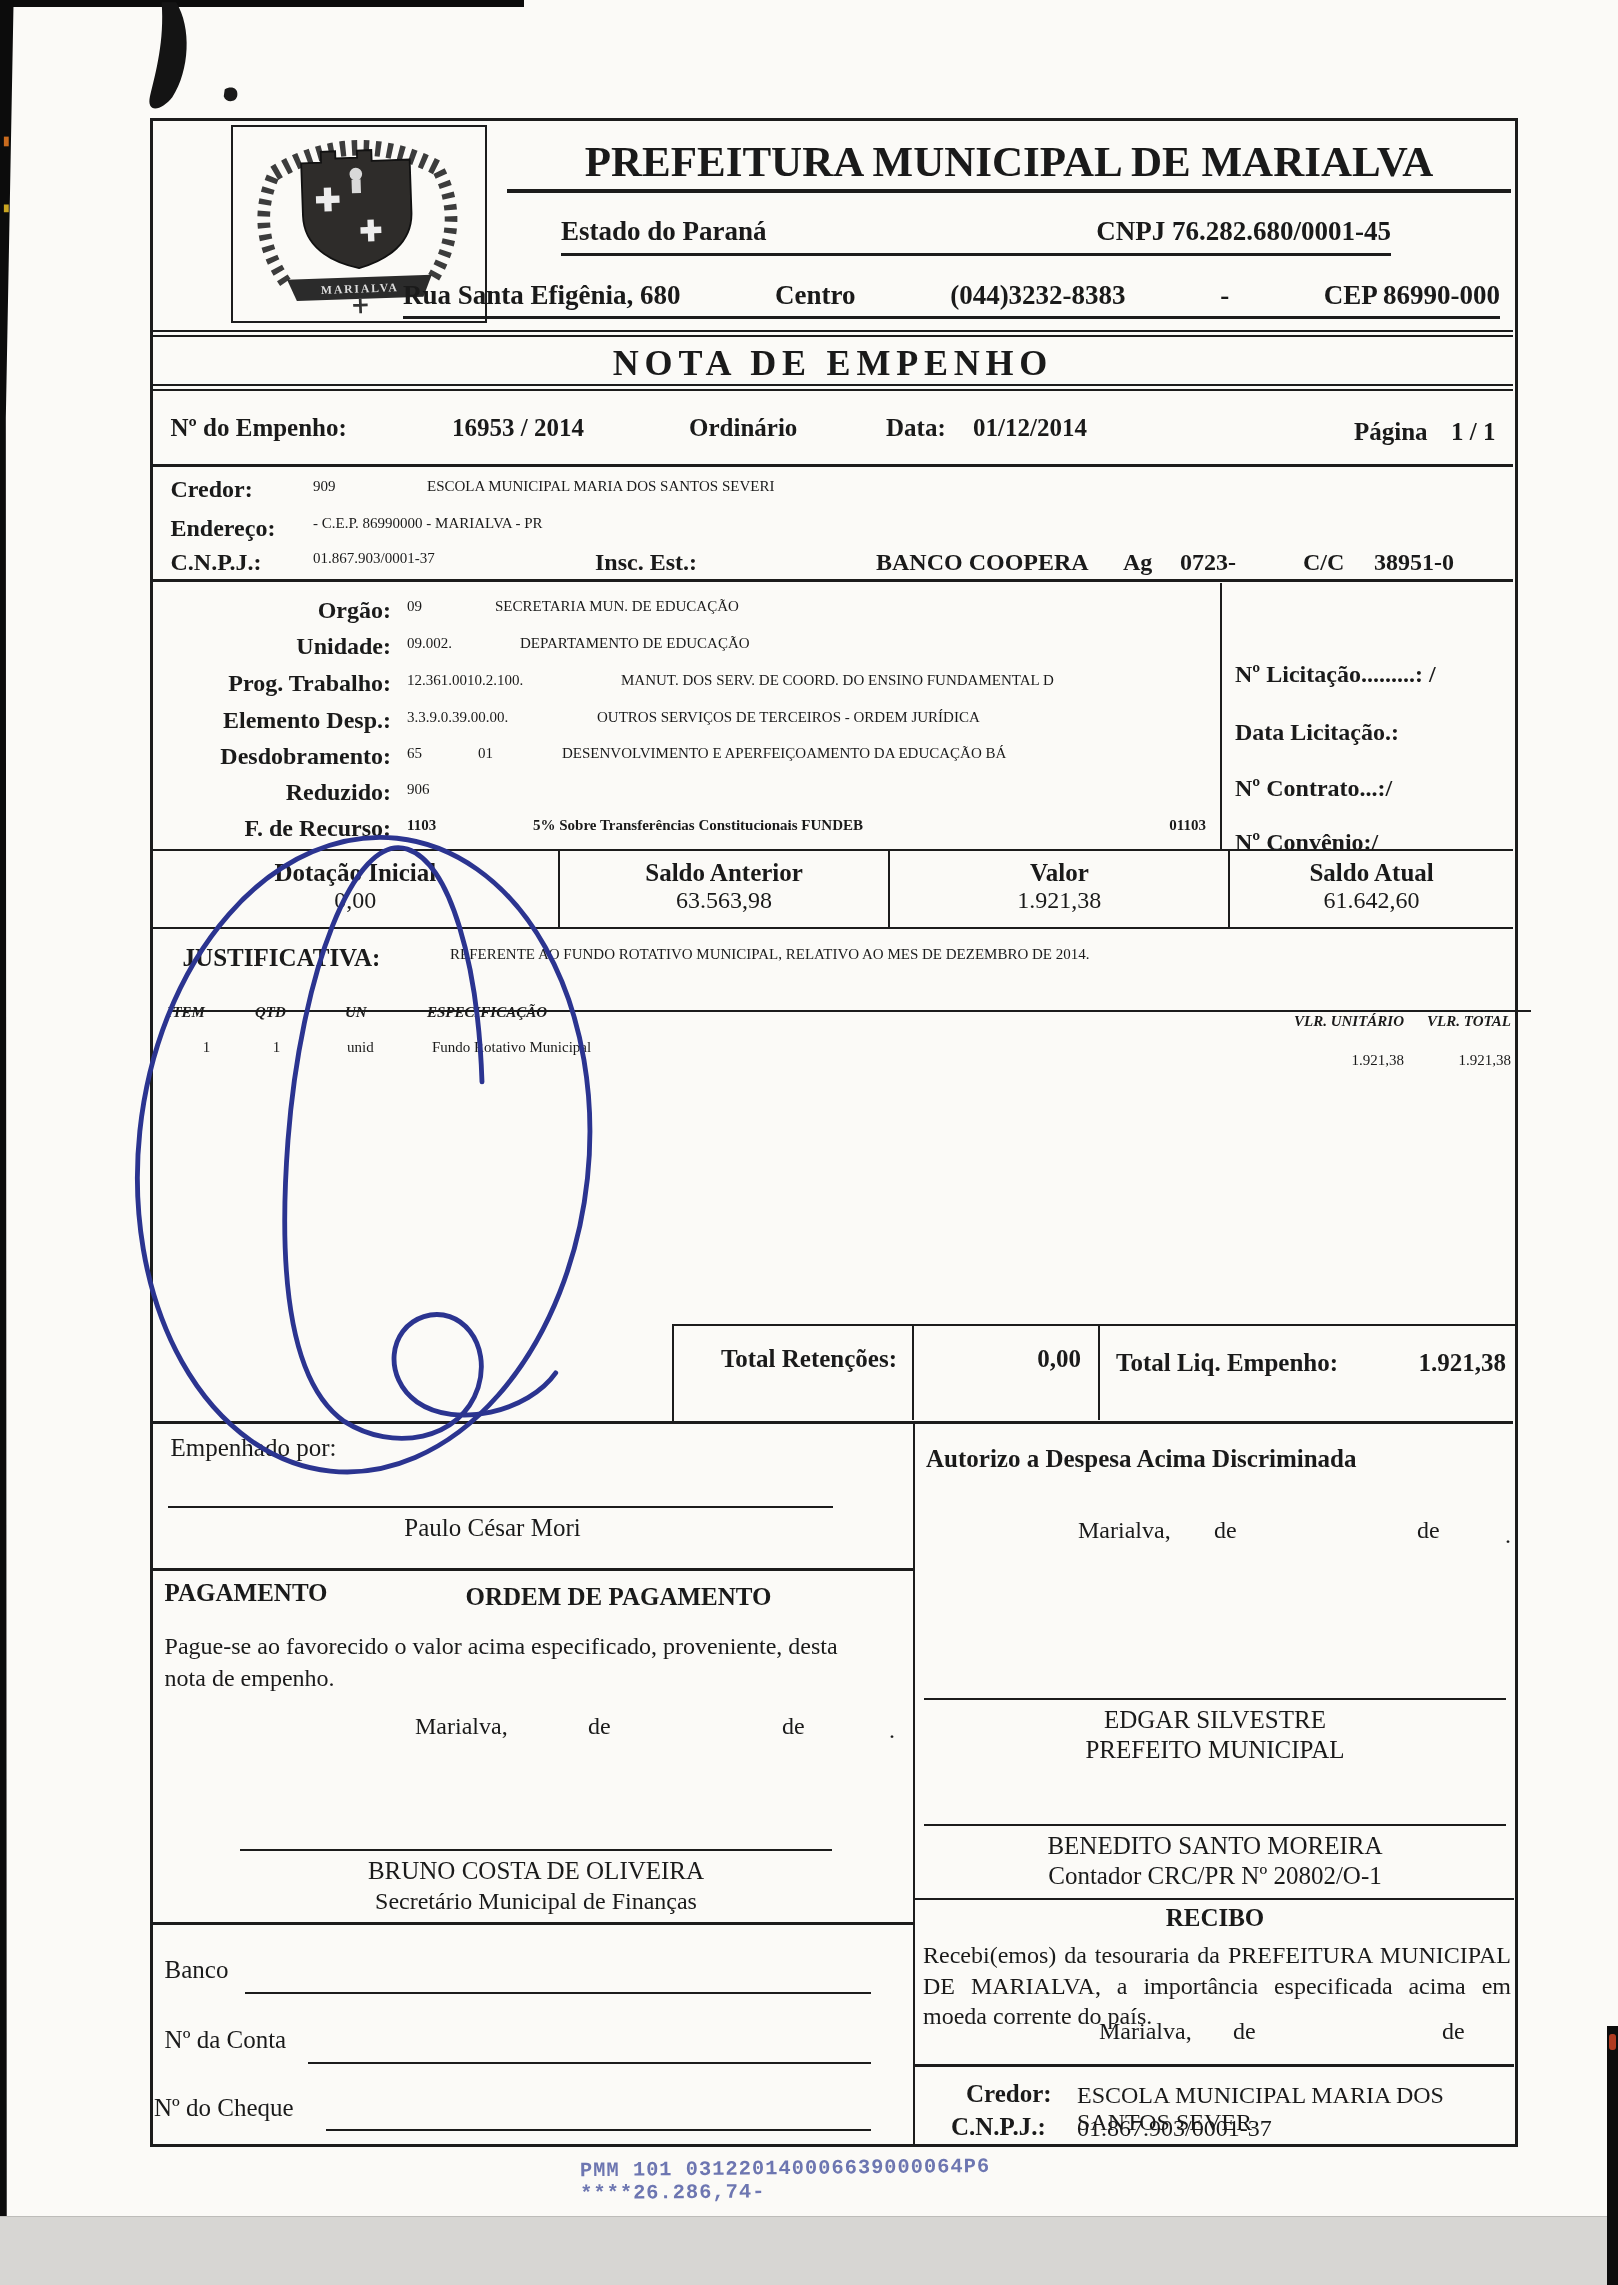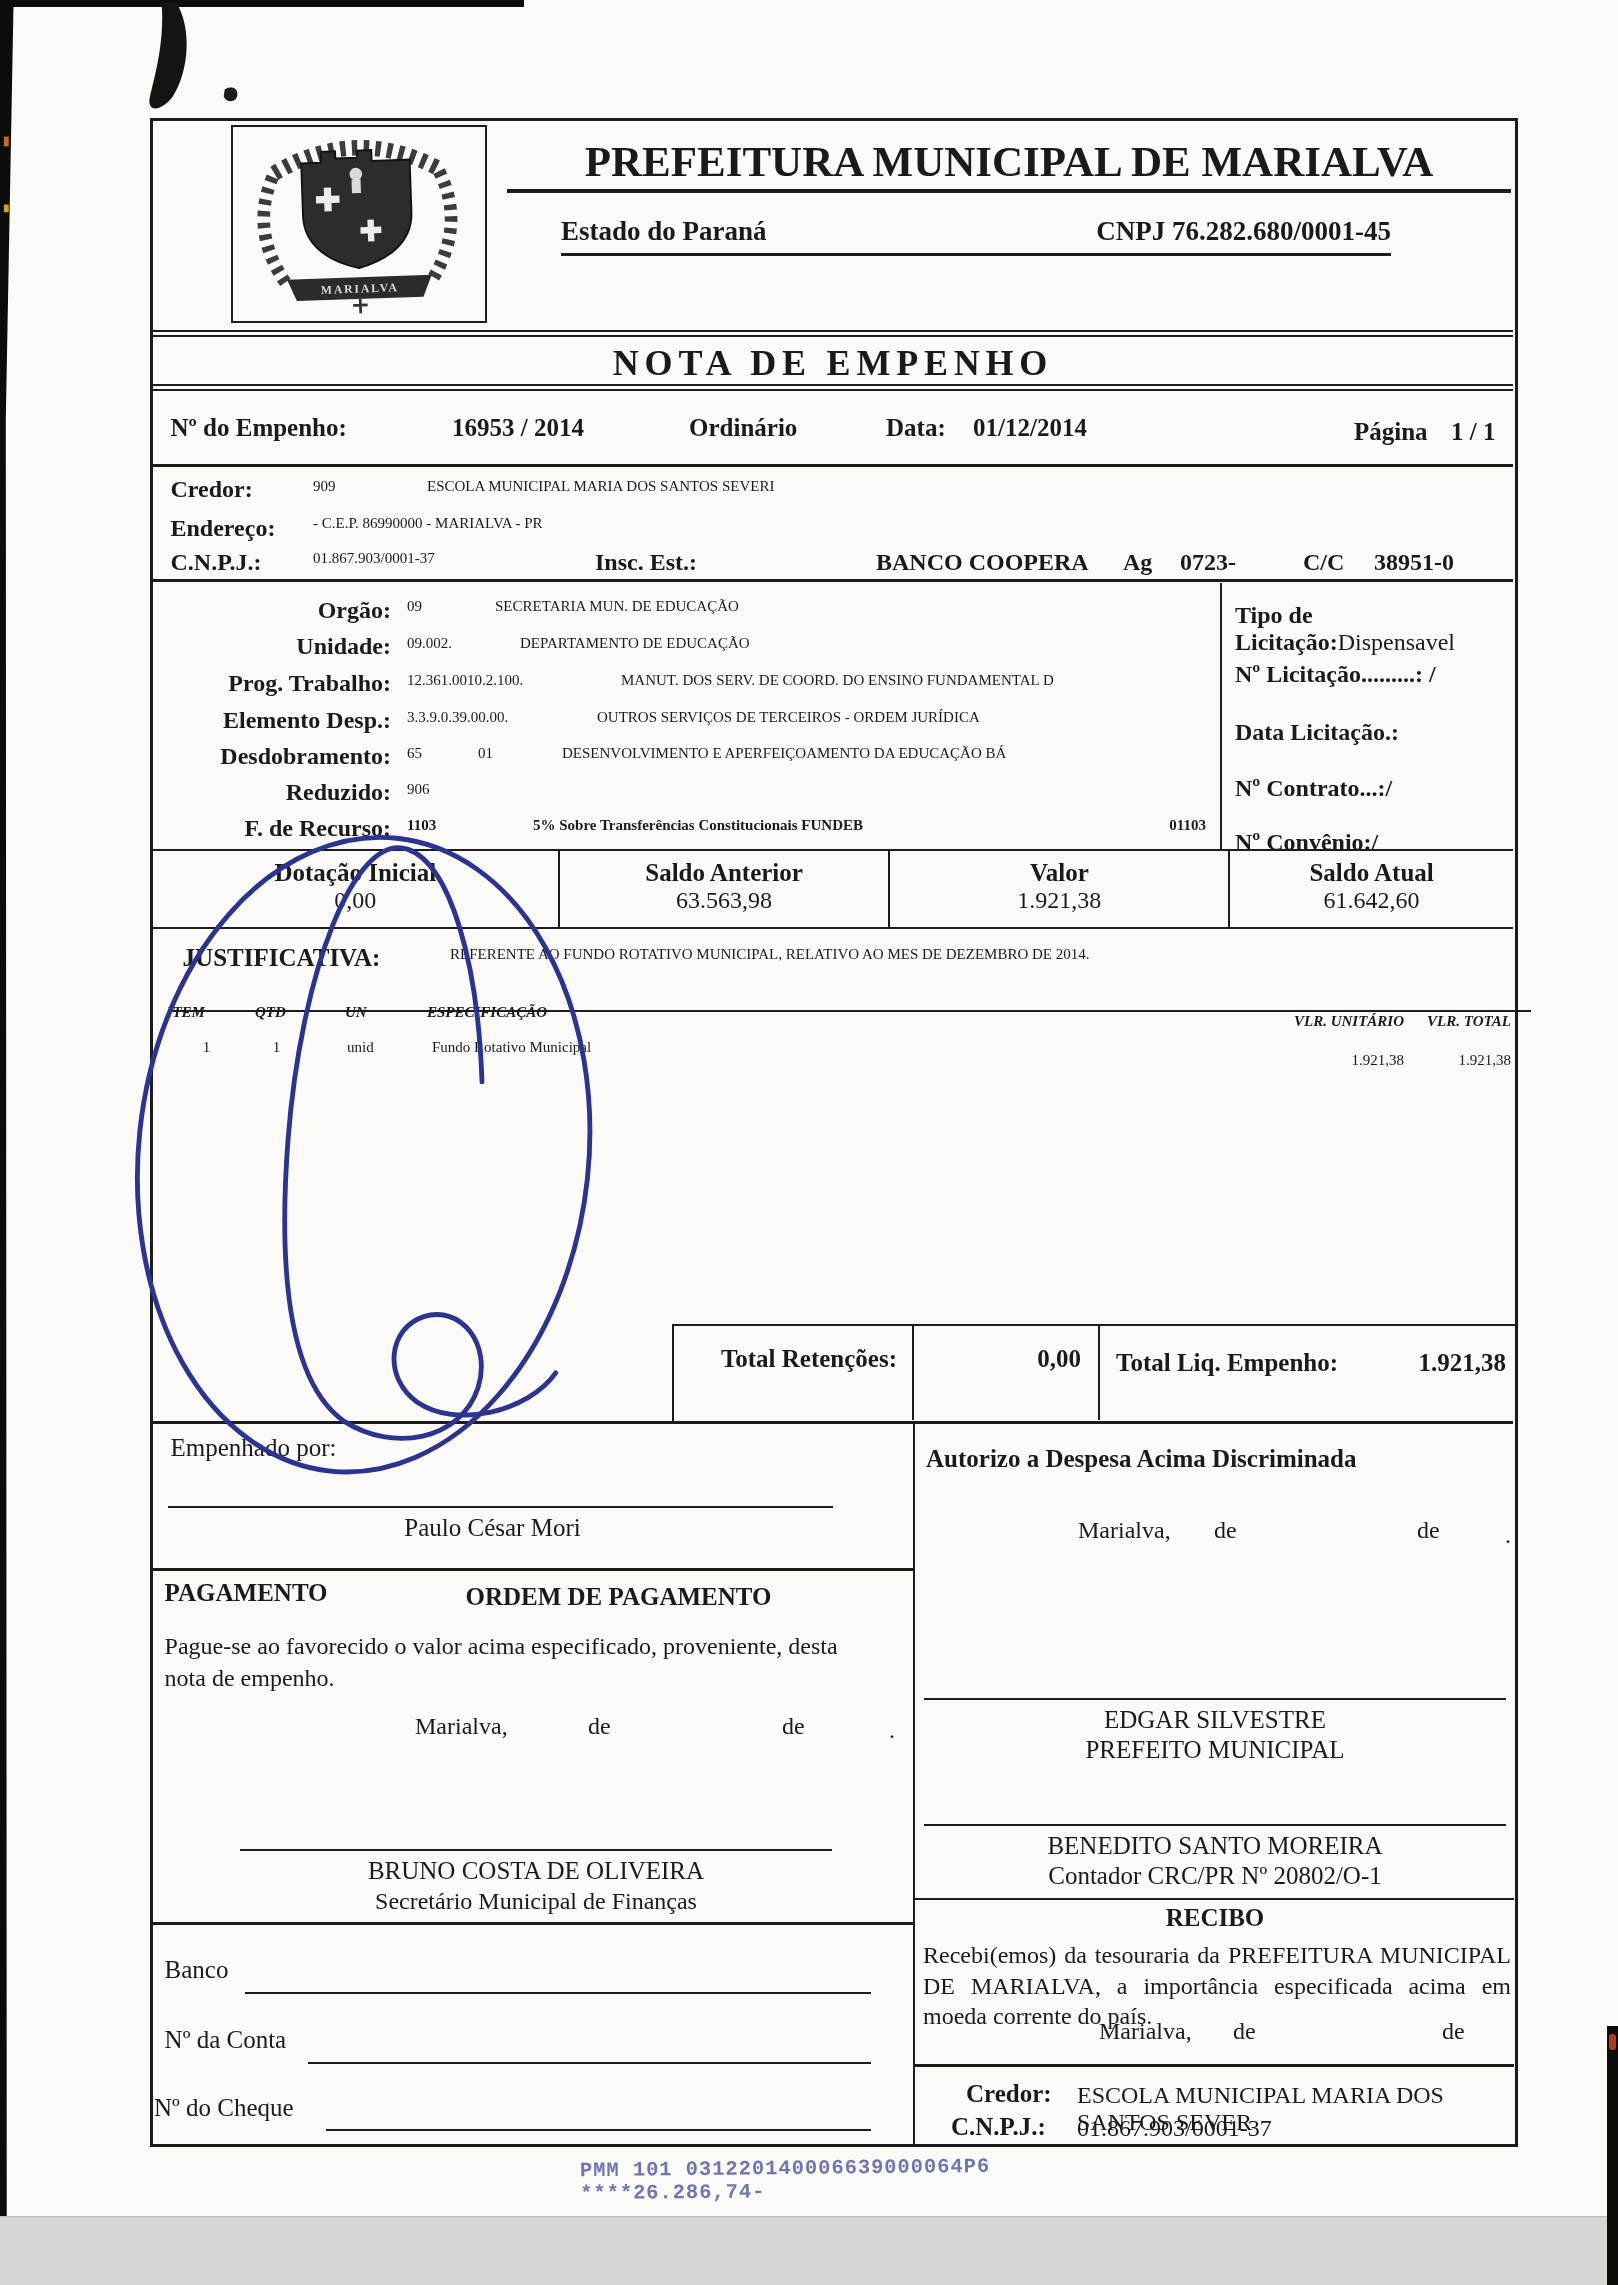--- a/index.html
+++ b/index.html
@@ -61,20 +61,28 @@
         </svg>
       </div>
 
       <div class="abs b" style="left:354px;top:15.5px;width:1004px;text-align:center;font-size:43px;
                   border-bottom:4.9px solid #1c1c1c;padding-bottom:3.9px;">PREFEITURA MUNICIPAL DE MARIALVA</div>
       <div class="abs" style="left:408px;top:95px;width:830px;display:flex;justify-content:space-between;
                   border-bottom:3.9px solid #1c1c1c;padding-bottom:5.8px;">
         <span class="b t28">Estado do Paraná</span>
         <span class="b t28">CNPJ 76.282.680/0001-45</span>
       </div>
+      <div class="abs" style="left:250px;top:159px;width:1097px;display:flex;justify-content:space-between;
+                  border-bottom:3.9px solid #1c1c1c;padding-bottom:4.9px;">
+        <span class="b t28">Rua Santa Efigênia, 680</span>
+        <span class="b t28">Centro</span>
+        <span class="b t28">(044)3232-8383</span>
+        <span class="b t28">-</span>
+        <span class="b t28">CEP 86990-000</span>
+      </div>
     </div>
 
     <div class="sec ctr" style="top:209px;height:61px;border-top:7.8px double #1c1c1c;border-bottom:7.8px double #1c1c1c;
                 display:flex;align-items:flex-end;justify-content:center;">
       <span class="b" style="font-size:36px;letter-spacing:5.8px;">NOTA DE EMPENHO</span>
     </div>
 
     <div class="sec" style="top:270px;height:76px;border-bottom:3.9px solid #1c1c1c;">
       <span class="abs b t26" style="left:17.5px;top:23px;">Nº do Empenho:</span>
       <span class="abs b t26" style="left:299px;top:23px;">16953 / 2014</span>
@@ -134,23 +142,20 @@
         <span class="abs b t25" style="left:0;width:238px;text-align:right;display:inline-block;">Reduzido:</span>
         <span class="abs t24" style="left:254px;top:1.9px;">906</span>
       </div>
       <div class="abs" style="left:0;top:232px;width:1058px;">
         <span class="abs b t25" style="left:0;width:238px;text-align:right;display:inline-block;">F. de Recurso:</span>
         <span class="abs b t24" style="left:254px;top:1.9px;">1103</span>
         <span class="abs b t24" style="left:380px;top:1.9px;">5% Sobre Transferências Constitucionais FUNDEB</span>
         <span class="abs b t24" style="left:956px;top:1.9px;width:97px;text-align:right;">01103</span>
       </div>
 
-      <div class="abs b t25" style="left:1082px;top:19.4px;">
-        <span>Tipo de Licitação:</span><span style="font-weight:normal;">Dispensavel</span>
-      </div>
       <span class="abs b t25" style="left:1082px;top:78px;">Nº Licitação.........: /</span>
       <span class="abs b t25" style="left:1082px;top:136px;">Data Licitação.:</span>
       <span class="abs b t25" style="left:1082px;top:192px;">Nº Contrato...:/</span>
       <span class="abs b t25" style="left:1082px;top:246px;">Nº Convênio:/</span>
     </div>
 
     <div class="sec" style="top:730px;height:78px;border-bottom:2.9px solid #1c1c1c;display:flex;">
       <div style="width:405px;padding-top:7.8px;box-sizing:border-box;" class="ctr">
         <div class="b t26">Dotação Inicial</div>
         <div class="t25">0,00</div>

